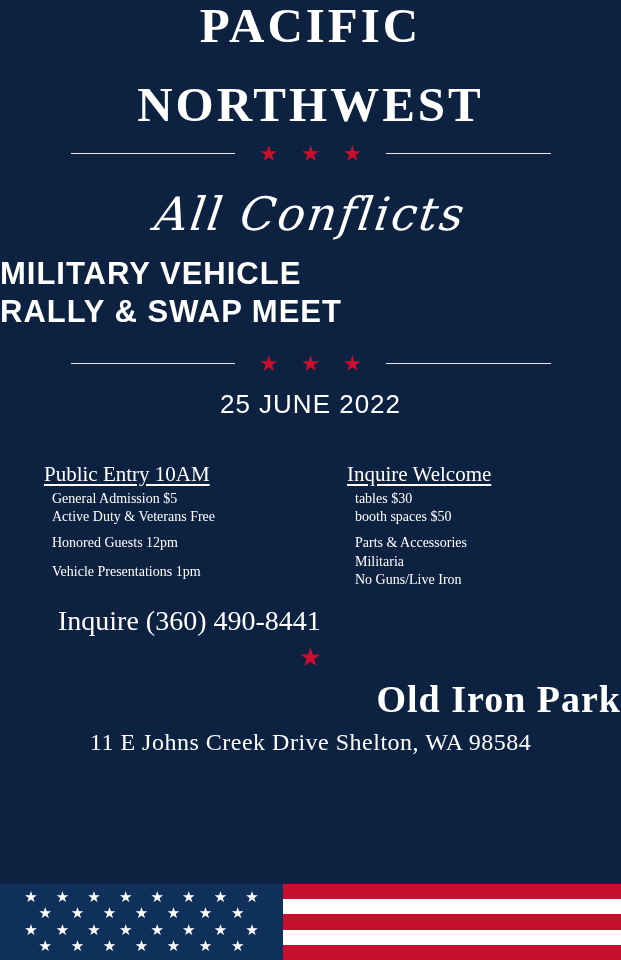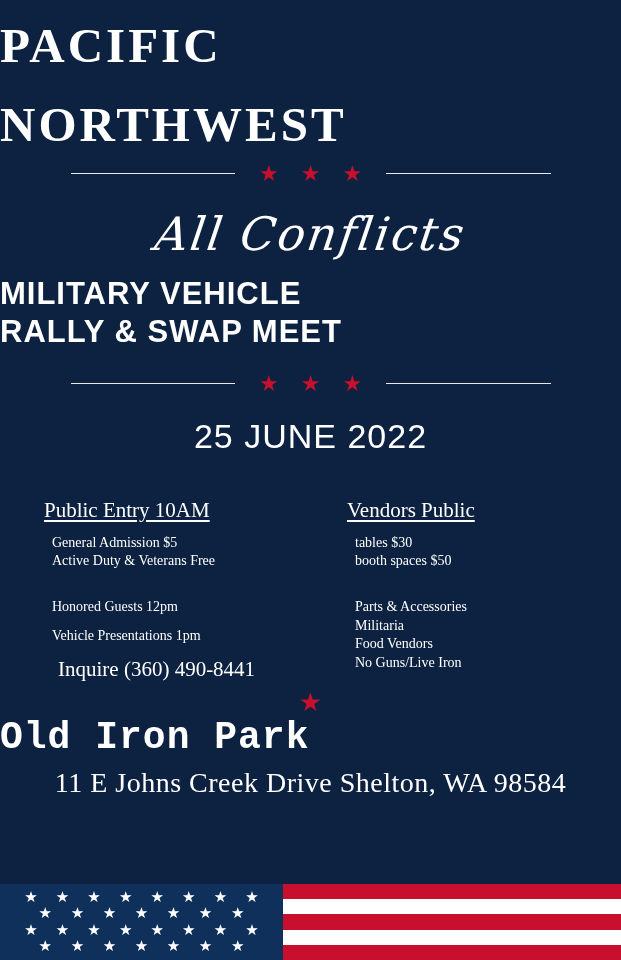--- a/index.html
+++ b/index.html
@@ -19,22 +19,21 @@
     position: relative;
     width: 621px;
     height: 960px;
     background: #0d2240;
     box-sizing: border-box;
     overflow: hidden;
   }
 
   
   .title-block {
-    padding-top: 20px;
-    text-align: left;
+    text-align: center;
   }
   .title-line {
     font-family: "Liberation Serif", serif;
     font-weight: bold;
     letter-spacing: 3px;
     line-height: 1.05;
     color: #ffffff;
   }
   .title-line.l1 { font-size: 49px; }
   .title-line.l2 { font-size: 49px; margin-top: 28px; }
@@ -87,81 +86,82 @@
     line-height: 1.22;
     margin-top: 14px;
   }
 
   .divider.second { margin-top: 22px; }
 
   
   .date {
     text-align: center;
     font-family: "Liberation Sans", sans-serif;
-    font-size: 34px;
+    font-size: 26px;
     letter-spacing: 1px;
-    margin-top: 22px;
+    margin-top: 14px;
   }
 
   
   .details {
     display: flex;
     margin-top: 42px;
     padding: 0 38px 0 44px;
     box-sizing: border-box;
   }
   .col {
     box-sizing: border-box;
   }
   .col.left { width: 305px; }
   .col.right { width: 252px; padding-left: 8px; }
 
   .head-ul {
     font-size: 21px;
     text-decoration: underline;
     text-underline-offset: 3px;
-    margin-bottom: 11px;
+    margin-bottom: 3px;
     white-space: nowrap;
   }
   .line {
     font-size: 14px;
     line-height: 1.32;
     white-space: nowrap;
   }
   .indent { padding-left: 8px; }
 
-  .gap-block { margin-top: 28px; }
+  .gap-block { margin-top: 8px; }
   .line.spaced { margin-bottom: 10px; }
 
   .inquire {
-    font-size: 21px;
-    margin-top: 12px;
+    font-size: 28px;
+    margin-top: 24px;
     padding-left: 14px;
     white-space: nowrap;
   }
 
   
   .center-star {
     text-align: center;
     margin-top: 8px;
   }
   .center-star .star { font-size: 26px; }
 
   
   .venue {
-    text-align: left;
-    font-family: Liberation Mono, monospace;
+    text-align: right;
+    font-family: Liberation Serif, serif;
     font-weight: bold;
     font-size: 38px;
     letter-spacing: 1px;
+    margin-top: 6px;
   }
   .address {
     text-align: center;
     font-family: "Liberation Serif", serif;
-    font-size: 28px;
+    font-size: 24px;
     letter-spacing: 0.5px;
     margin-top: 8px;
   }
 
   
   .flag {
     position: absolute;
     left: 0;
     bottom: 0;
     width: 621px;
@@ -251,28 +251,27 @@
 
       <div class="gap-block">
         <div class="line indent spaced">Honored Guests 12pm</div>
         <div class="line indent spaced">Vehicle Presentations 1pm</div>
       </div>
 
       <div class="inquire">Inquire (360) 490-8441</div>
     </div>
 
     <div class="col right">
-      <div class="head-ul">Vendors Public</div>
+      <div class="head-ul">Inquire Welcome</div>
       <div class="line indent">tables $30</div>
       <div class="line indent">booth spaces $50</div>
 
       <div class="gap-block">
         <div class="line indent">Parts &amp; Accessories</div>
         <div class="line indent">Militaria</div>
-        <div class="line indent">Food Vendors</div>
         <div class="line indent">No Guns/Live Iron</div>
       </div>
     </div>
   </div>
 
   <div class="center-star">
     <span class="star">★</span>
   </div>
 
   <div class="venue">Old Iron Park</div>

